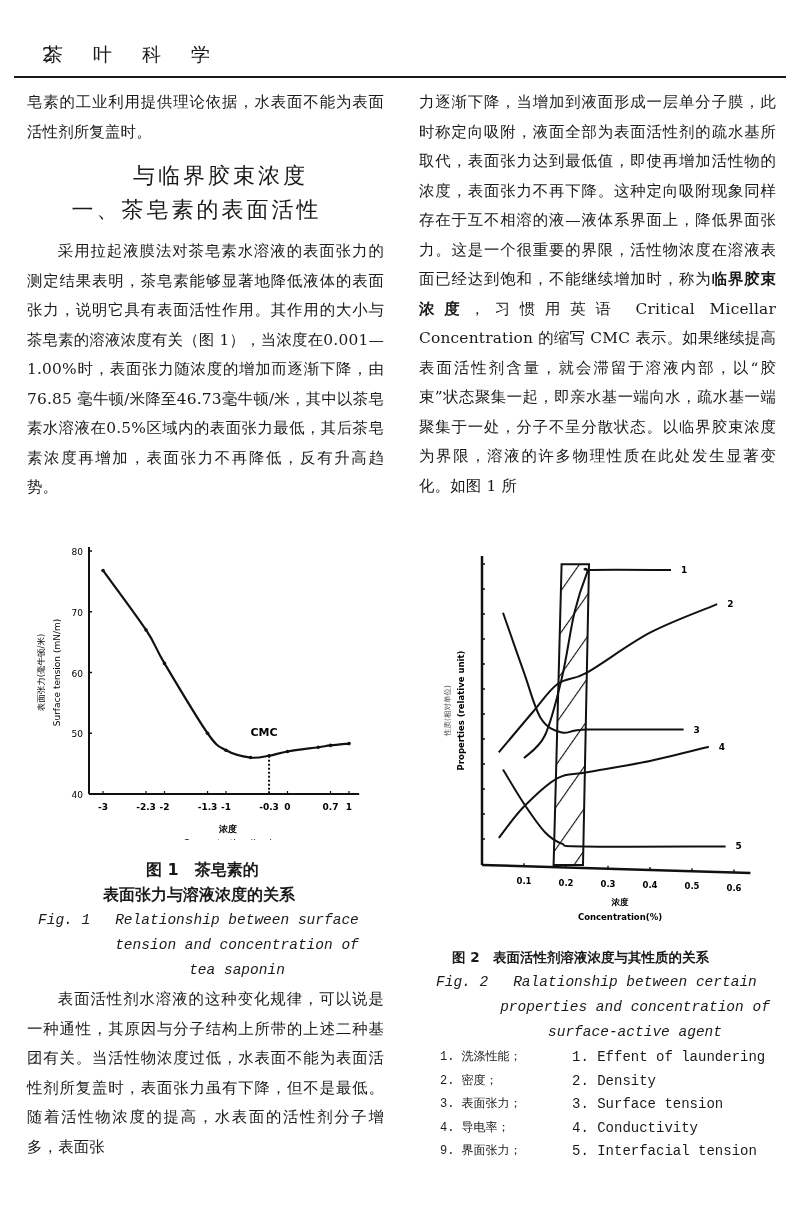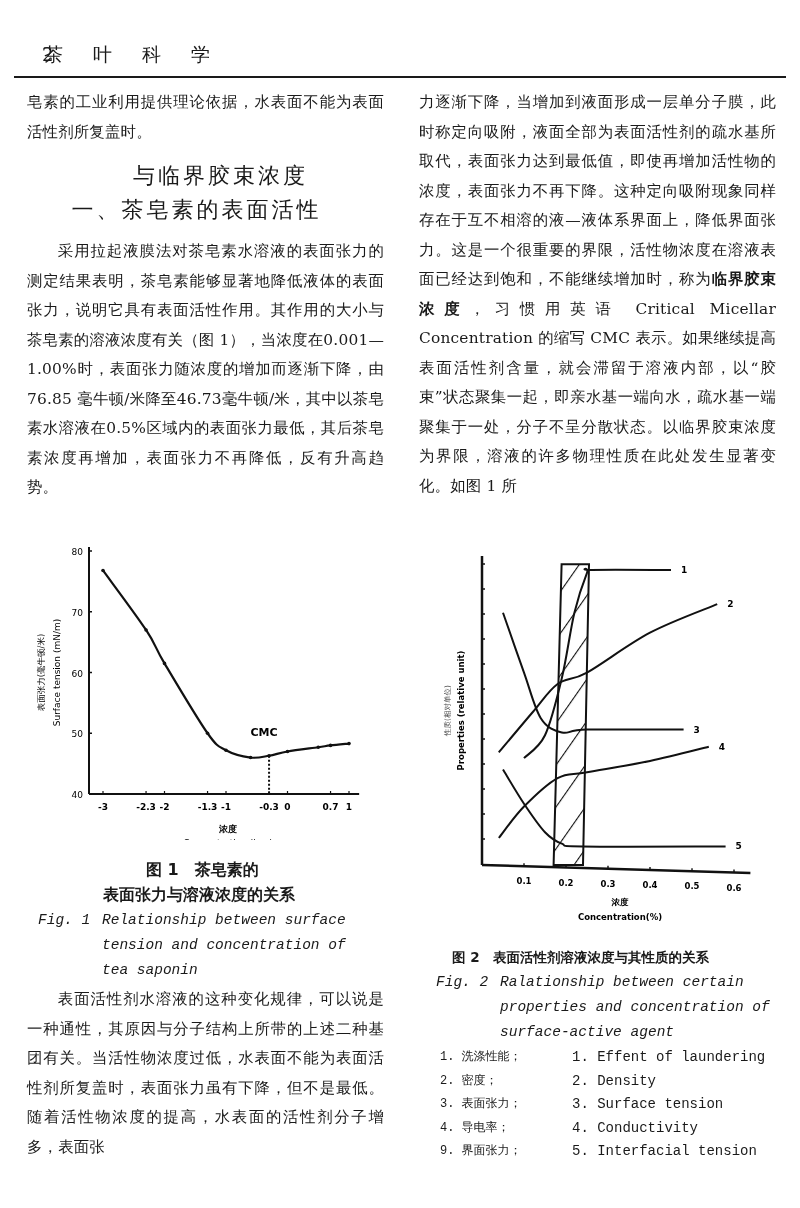--- a/index.html
+++ b/index.html
@@ -36,21 +36,21 @@
   .fig1 { left: 20px; top: 540px; width: 360px; height: 300px; }
   .fig2 { left: 420px; top: 540px; width: 370px; height: 390px; }
   svg text { font-family: "DejaVu Sans", sans-serif; }
   .caption-cn {
     position: absolute; font-weight: bold; font-size: 16px; font-family: "DejaVu Sans", sans-serif;
   }
   .caption-en {
     position: absolute; font-family: "Liberation Mono", monospace; font-size: 14.5px; line-height: 25px; font-style: italic;
   }
   .caption-en .fig-label { position: absolute; left: 0; top: 0; }
-  .caption-en .fig-text { position: absolute; left: 80px; top: 0; width: 300px; }
+  .caption-en .fig-text { position: absolute; left: 80px; top: 0; width: 300px; text-align: center; }
   .legend {
     position: absolute; left: 440px; top: 1046px; width: 340px; font-size: 13.5px; line-height: 23.5px;
   }
   .legend-row { position: relative; height: 23.5px; }
   .legend-cn { position: absolute; left: 0; font-family: Liberation Mono, monospace; font-size: 12px; }
   .legend-en { position: absolute; left: 132px; font-family: "Liberation Mono", monospace; font-size: 14px; text-align: center; }
 </style>
 </head>
 <body>
 

